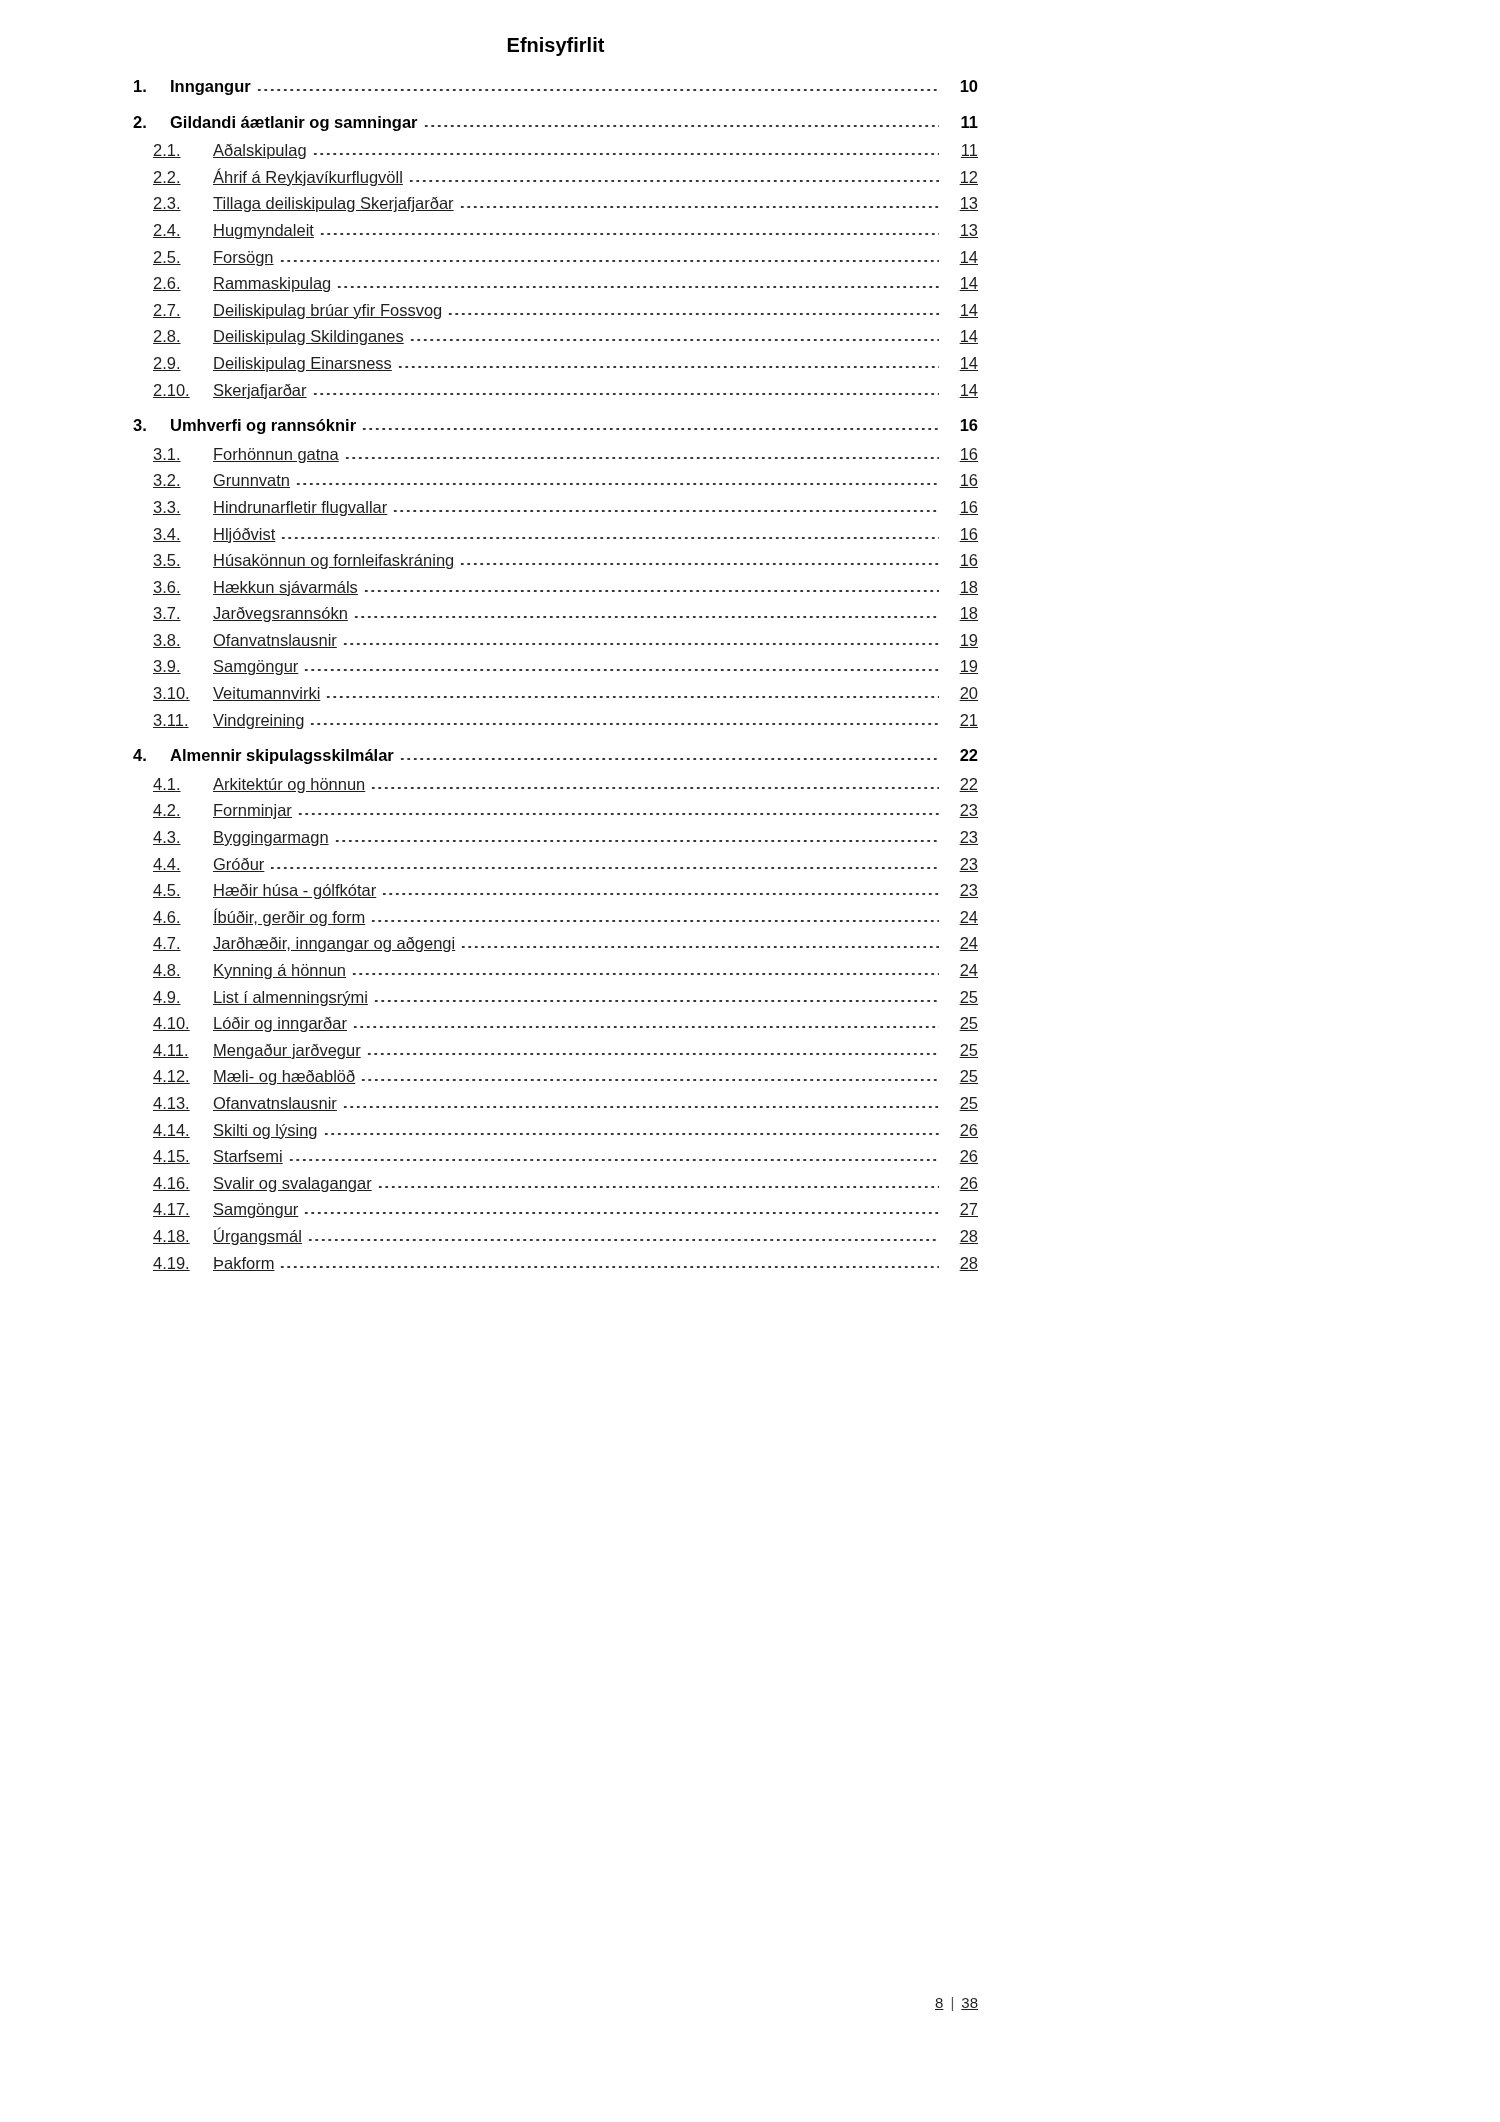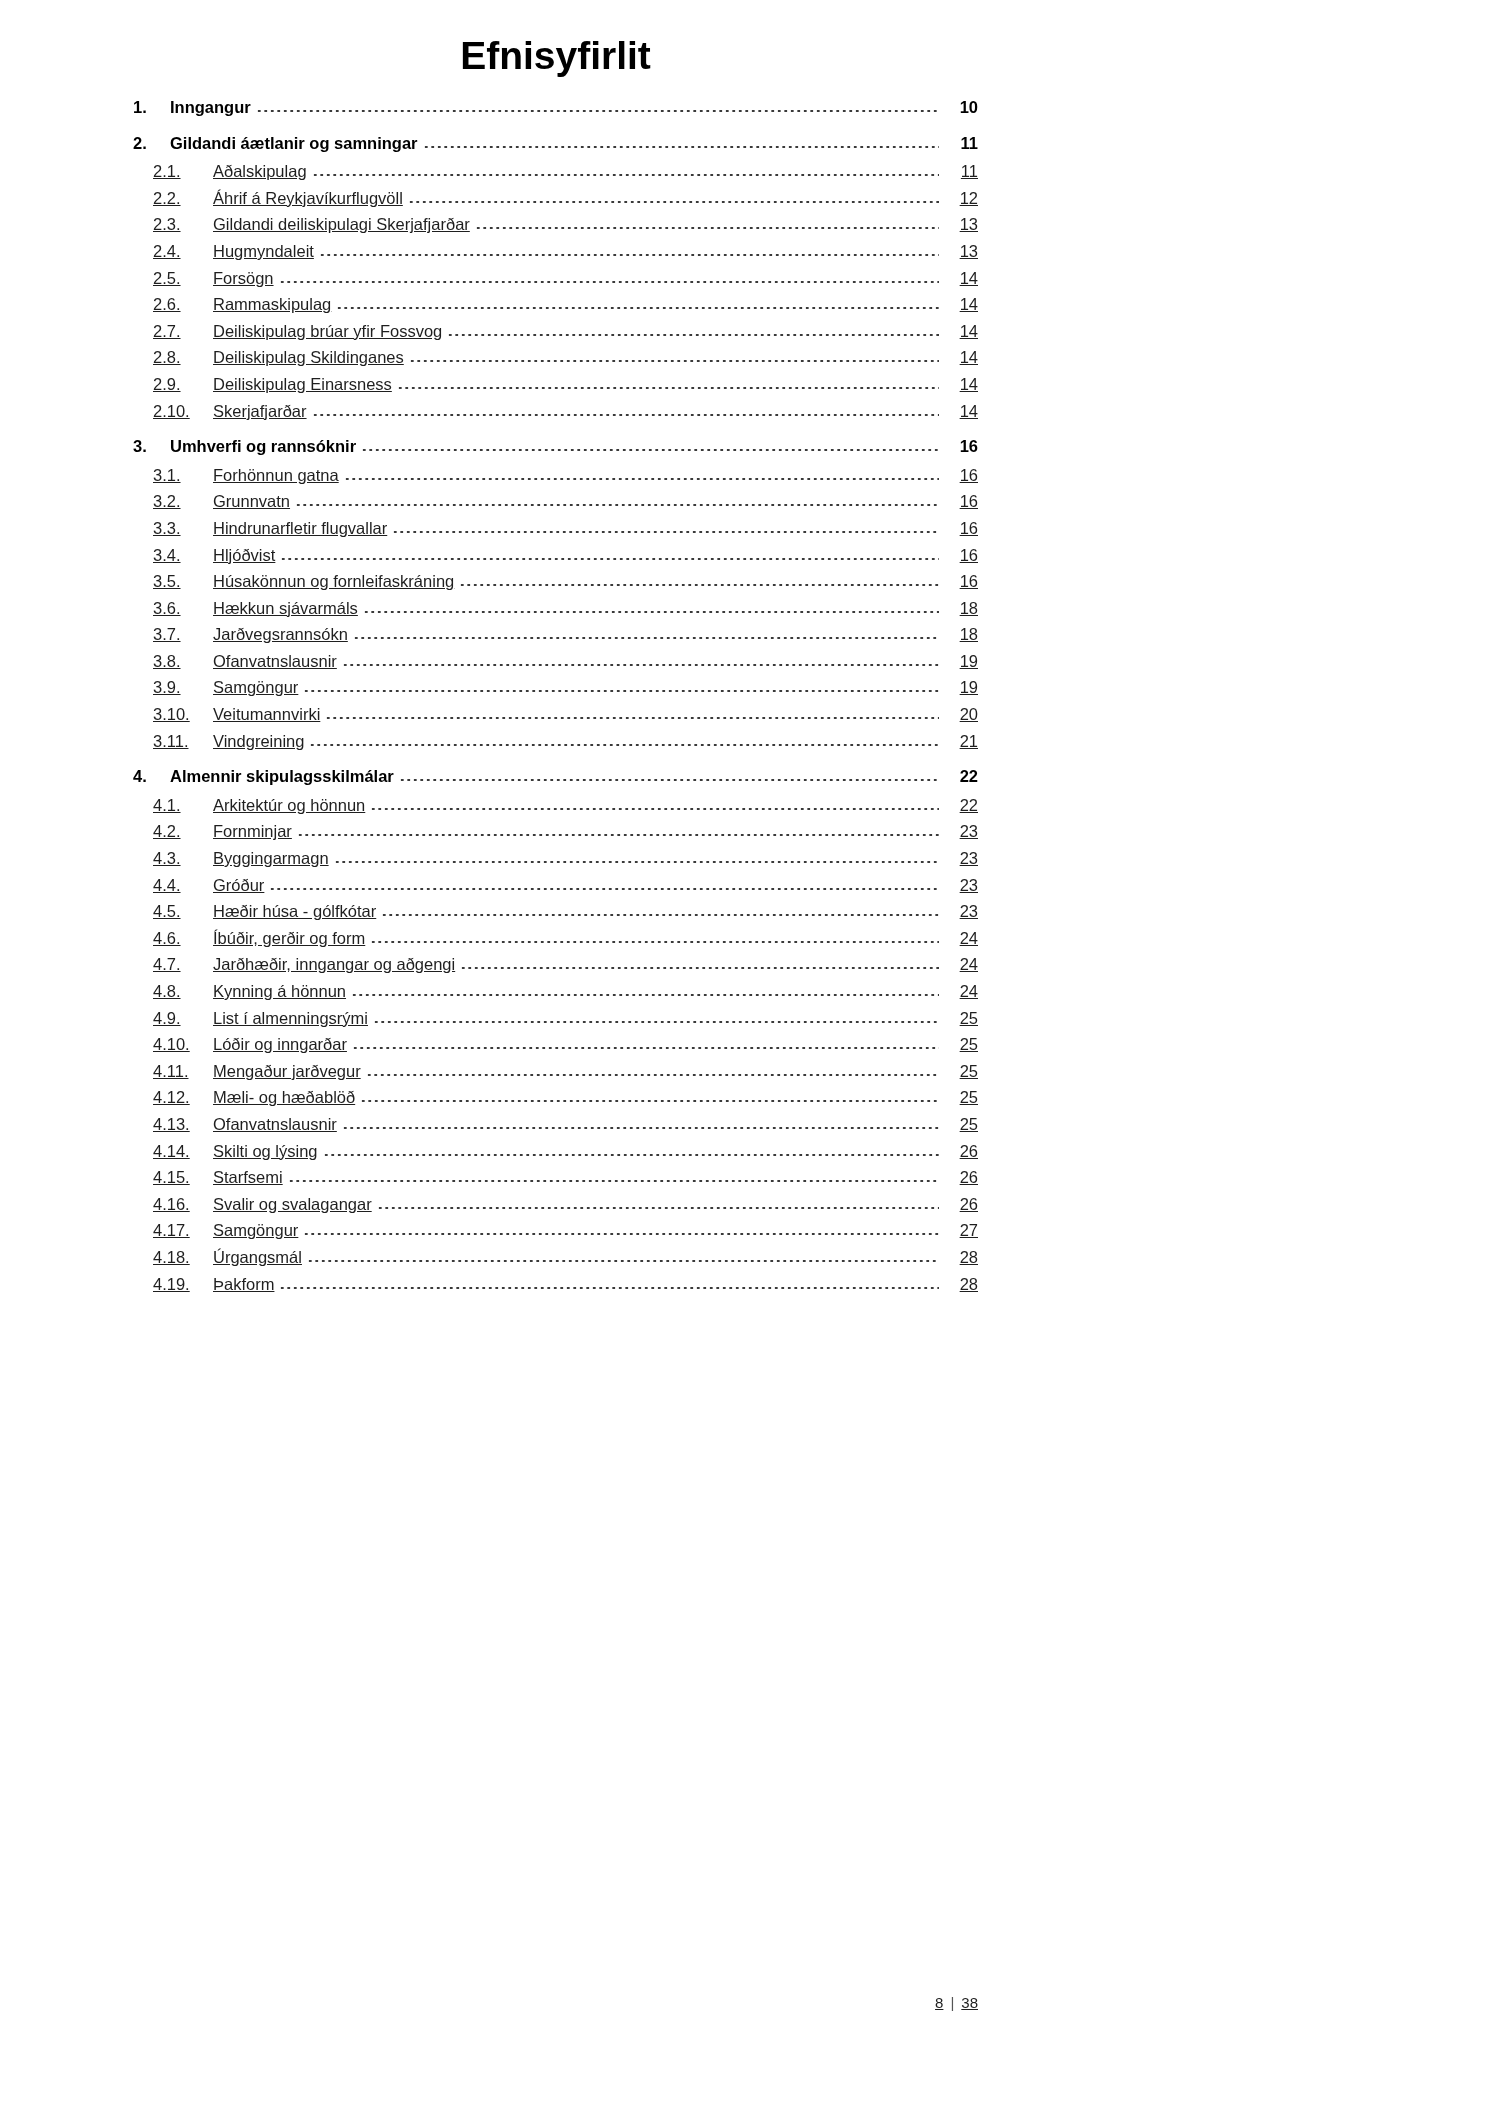--- a/index.html
+++ b/index.html
@@ -21,21 +21,21 @@
   .doc-header {
     padding-top: 56px;
     text-align: right;
     font-size: 15px;
     line-height: 22px;
     color: #3d3d3d;
   }
   .doc-title {
     margin: 34px 0 16px 0;
     text-align: center;
-    font-size: 39px;
+    font-size: 20px;
     font-weight: 700;
     color: #000000;
   }
   .toc { width: 100%; }
   .toc-row {
     display: flex;
     align-items: baseline;
     font-size: 16.5px;
     line-height: 26.6px;
     color: #1f1f1f;
@@ -109,21 +109,21 @@
     <span class="toc-page">11</span>
   </div>
       <div class="toc-row l2">
     <span class="toc-num">2.2.</span>
     <span class="toc-label">Áhrif á Reykjavíkurflugvöll</span>
     <span class="toc-dots"></span>
     <span class="toc-page">12</span>
   </div>
       <div class="toc-row l2">
     <span class="toc-num">2.3.</span>
-    <span class="toc-label">Gildandi deiliskipulagi Skerjafjarðar</span>
+    <span class="toc-label">Tillaga deiliskipulag Skerjafjarðar</span>
     <span class="toc-dots"></span>
     <span class="toc-page">13</span>
   </div>
       <div class="toc-row l2">
     <span class="toc-num">2.4.</span>
     <span class="toc-label">Hugmyndaleit</span>
     <span class="toc-dots"></span>
     <span class="toc-page">13</span>
   </div>
       <div class="toc-row l2">

